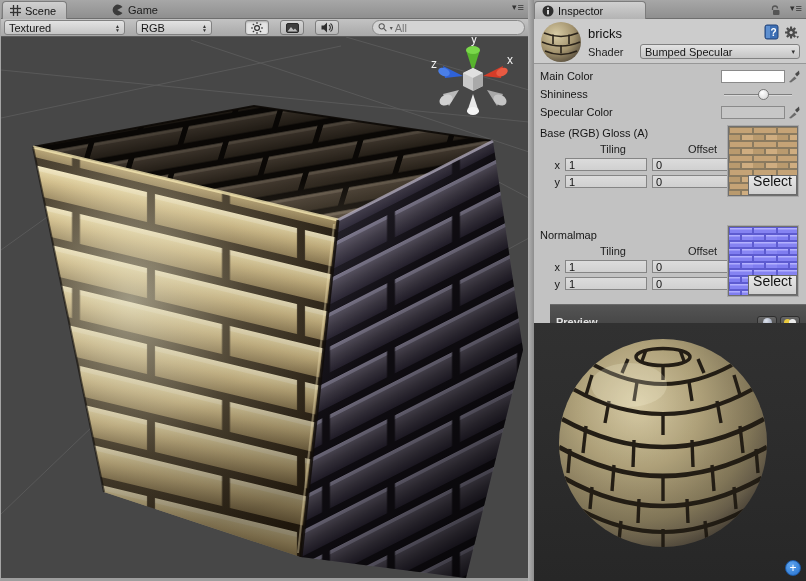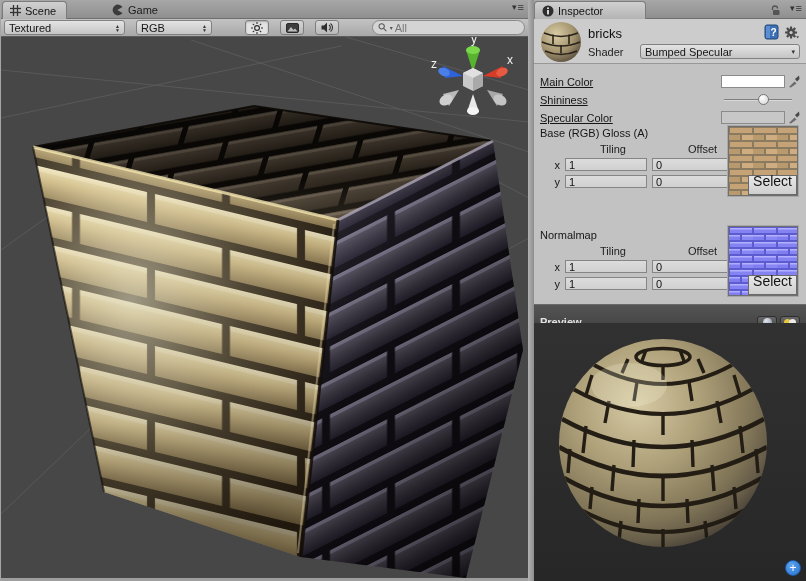--- a/index.html
+++ b/index.html
@@ -53,21 +53,21 @@
     background:#c2c2c2; }
   #insp-tab { left:0; width:112px; }
   #mat-header { position:absolute; top:19px; left:0; right:0; height:45px;
     background:#cccccc; border-bottom:1px solid #979797; }
   #mat-title { position:absolute; left:54px; top:7px; font-size:13px; color:#101010; }
   #shader-label { position:absolute; left:54px; top:27px; font-size:11px; color:#222; }
   #shader-dd { position:absolute; left:106px; top:25px; width:160px; }
   #mat-icons { position:absolute; right:6px; top:5px; display:flex; gap:5px; align-items:center; }
 
   #props { position:absolute; top:64px; left:0; right:0; padding-top:6px; font-size:11px; color:#161616; }
-  .prow { height:18px; display:flex; align-items:flex-end; padding:0 6px;text-decoration:underline; }
+  .prow { height:18px; display:flex; align-items:flex-start; padding:0 6px; }
   .prow .plabel { flex:1; }
   .swatch { width:64px; height:13px; border:1px solid #8a8a8a; }
   .dropper { margin-left:3px; }
   .slider { position:relative; width:68px; height:13px; margin-right:8px; }
   .slider .track { position:absolute; left:0; right:0; top:6px; height:2px;
     background:#7e7e7e; border-bottom:1px solid #d9d9d9; }
   .slider .knob { position:absolute; top:1px; left:50%; width:11px; height:11px;
     border-radius:50%; background:radial-gradient(circle at 35% 30%,#ffffff,#d2d2d2);
     border:1px solid #777; }
   .texsection { position:relative; }
@@ -82,21 +82,21 @@
     background:linear-gradient(#dcdcdc,#d0d0d0); font-size:11px; color:#111;
     padding:0 3px; font-family:"Liberation Sans",sans-serif; }
   .tile-row input.offset { width:76px; }
   .texthumb { position:absolute; right:8px; width:70px; height:70px;
     border:1px solid #6f6f6f; box-shadow:0 0 0 1px #a8a8a8; }
   .texthumb svg { display:block; }
   .selectbtn { position:absolute; right:0px; bottom:0px; font-size:14px; color:#111;
     background:linear-gradient(#e8e8e8,#cfcfcf); border:1px solid #6a6a6a;
     padding:0 4px; height:20px; line-height:11px; cursor:pointer; }
 
-  #preview-bar { position:absolute; top:304px; left:0; right:0; height:36px;
+  #preview-bar { position:absolute; top:304px; left:16px; right:0; height:36px;
     background:linear-gradient(#545454,#3c3c3c); border-top:1px solid #6a6a6a;
     border-bottom:1px solid #232323; display:flex; align-items:center; padding:0 6px; }
   #preview-title { flex:1; font-size:11px; font-weight:bold; color:#e2e2e2; }
   .pbtn { width:20px; height:13px; margin-left:3px; border-radius:3px;
     background:linear-gradient(#666,#4a4a4a); border:1px solid #2e2e2e;
     display:flex; align-items:center; justify-content:center; cursor:pointer; }
   #preview-area { position:absolute; top:323px; left:0; right:0; bottom:0;
     background:linear-gradient(#313131,#272727); }
   #add-btn { position:absolute; right:5px; bottom:5px; width:16px; height:16px;
     border-radius:50%; background:radial-gradient(circle at 35% 30%,#5ea4ee,#2672cf);

